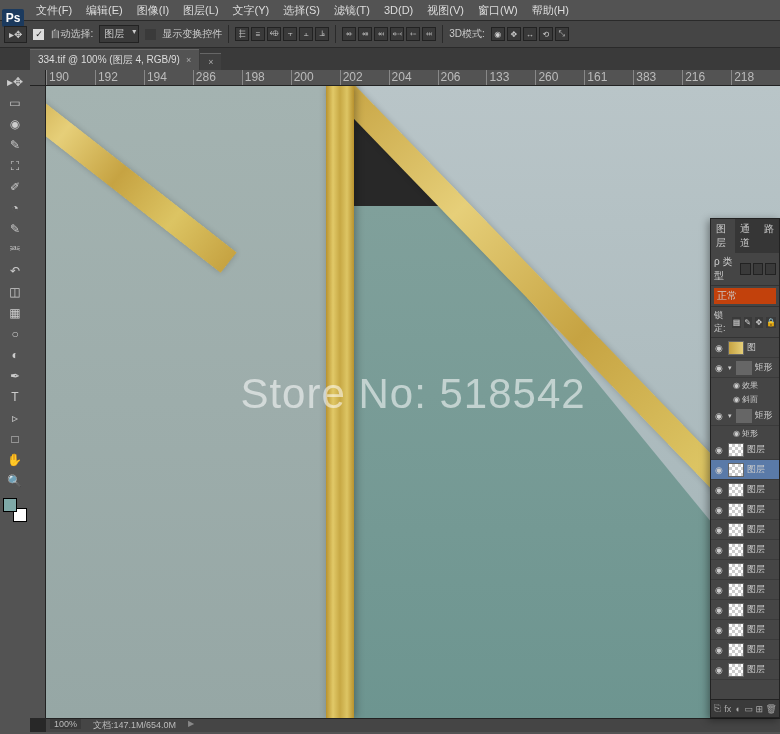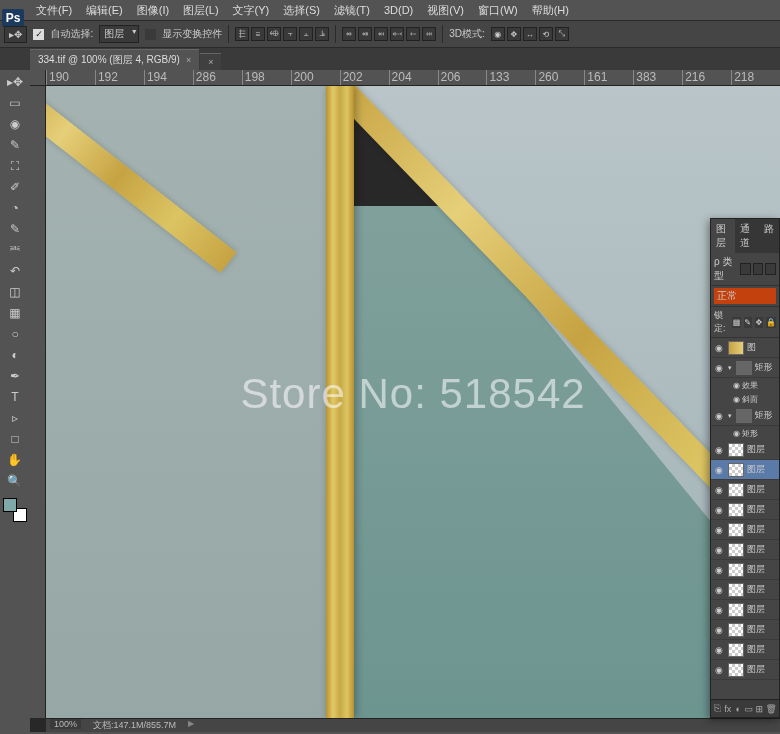--- a/index.html
+++ b/index.html
@@ -205,21 +205,21 @@
           <div class="gold-bar gold-bar-left-diag"></div>
           <div class="gold-bar gold-bar-right-diag"></div>
           <div class="gold-bar gold-bar-center"></div>
         </div>
         <div class="watermark">Store No: 518542</div>
       </div>
     </div>
 
     <div class="statusbar">
       <span class="zoom-field">100%</span>
-      <span>文档:147.1M/855.7M</span>
+      <span>文档:147.1M/654.0M</span>
       <span style="font-size:8px;color:#888">▶</span>
     </div>
   </div>
 </div>
 
 <div class="layers-panel">
   <div class="panel-tabs">
     <div class="ptab active">图层</div>
     <div class="ptab">通道</div>
     <div class="ptab">路</div>

